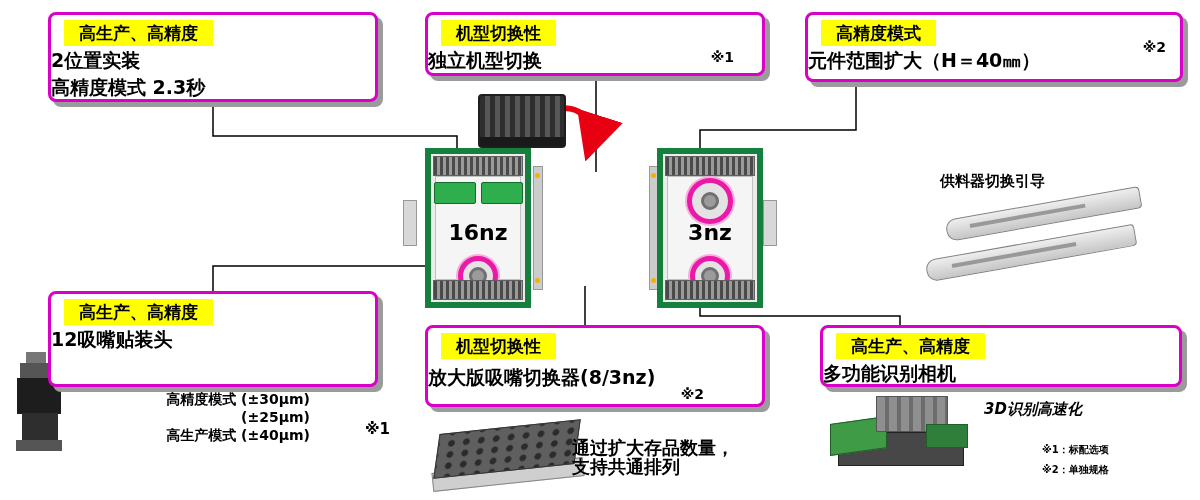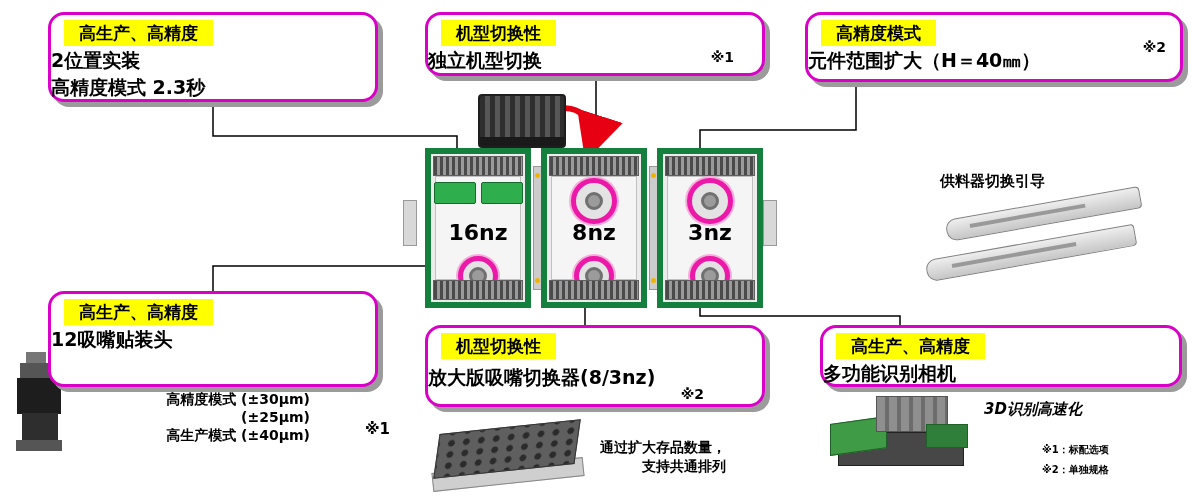--- a/index.html
+++ b/index.html
@@ -3,21 +3,21 @@
 <meta charset="utf-8">
 <style>
   html,body{margin:0;padding:0;background:#fff;}
   #canvas{position:relative;width:1200px;height:500px;background:#fff;overflow:hidden;
     font-family:"DejaVu Sans","Liberation Sans",sans-serif;color:#000;}
 
   
   #lines{position:absolute;left:0;top:0;z-index:1;}
 
   
-  .callout{position:absolute;z-index:3;background:#fff;border:3px solid #da00c8;border-radius:16px;
+  .callout{position:absolute;z-index:3;background:#fff;border:3px solid #da00c8;border-radius:8px;
     box-shadow:5px 5px 0 #9b9b9b;box-sizing:border-box;}
   .tag{display:inline-block;margin:5px 0 0 13px;padding:2px 15px;background:#ffff00;
     font-weight:bold;font-size:17px;line-height:22px;}
   .body-line{text-align:left;font-weight:bold;font-size:19px;line-height:25px;margin-top:2px;}
   .note{position:absolute;font-weight:bold;font-size:14px;}
 
   
   #machine{position:absolute;left:415px;top:148px;width:350px;height:160px;z-index:2;}
   .module{position:absolute;top:0;width:106px;height:160px;background:#ececec;border:6px solid #15803d;box-sizing:border-box;}
   .corru{position:absolute;left:2px;right:2px;height:18px;border:1px solid #5f5f5f;
@@ -60,21 +60,21 @@
   #camassy .top{position:absolute;left:46px;top:6px;width:70px;height:34px;background:#8f8f8f;border:1px solid #555;
     background-image:repeating-linear-gradient(90deg,#8f8f8f 0 8px,#6c6c6c 8px 12px);}
   #camassy .base{position:absolute;left:8px;top:42px;width:124px;height:32px;background:#474747;border:1px solid #222;}
   #camassy .g2{position:absolute;right:2px;top:34px;width:40px;height:22px;background:#2f7f3a;border:1px solid #1f5f28;}
 
   
   .free-label{position:absolute;z-index:3;font-weight:bold;}
   #feederlabel{left:940px;top:172px;font-size:15px;}
   #precision{left:80px;top:390px;width:230px;text-align:right;font-size:14px;line-height:18px;}
   #precnote{left:365px;top:420px;font-size:15px;}
-  #changertext{left:600px;top:438px;font-size:14px;line-height:19px;text-align:right;}
+  #changertext{left:572px;top:438px;font-size:18px;line-height:19px;}
   #cam3d{left:984px;top:400px;font-size:15px;font-style:italic;}
   #legend{left:1042px;top:440px;font-size:10px;line-height:20px;}
 </style>
 </head>
 <body>
 
 <div id="canvas">
 
   <svg id="lines" width="1200" height="500">
     <defs>
@@ -141,32 +141,20 @@
           <div class="hole"></div>
         </div>
       <div class="corru bot"></div>
     </div>
 
     <div class="sep" style="left:118px;">
       <span class="dot" style="top:6px;"></span>
       <span class="dot" style="bottom:6px;"></span>
     </div>
 
-    <div class="module" style="left:126px;">
-      <div class="corru top"></div>
-      <div class="mod-mid"></div>
-      <div class="nozzle nz-top">
-          <div class="hole"></div>
-        </div>
-      <div class="mod-label">8nz</div>
-      <div class="nozzle nz-bot">
-          <div class="hole"></div>
-        </div>
-      <div class="corru bot"></div>
-    </div>
 
     <div class="sep" style="left:234px;">
       <span class="dot" style="top:6px;"></span>
       <span class="dot" style="bottom:6px;"></span>
     </div>
 
     <div class="module" style="left:242px;">
       <div class="corru top"></div>
       <div class="mod-mid"></div>
       <div class="nozzle nz-top">

